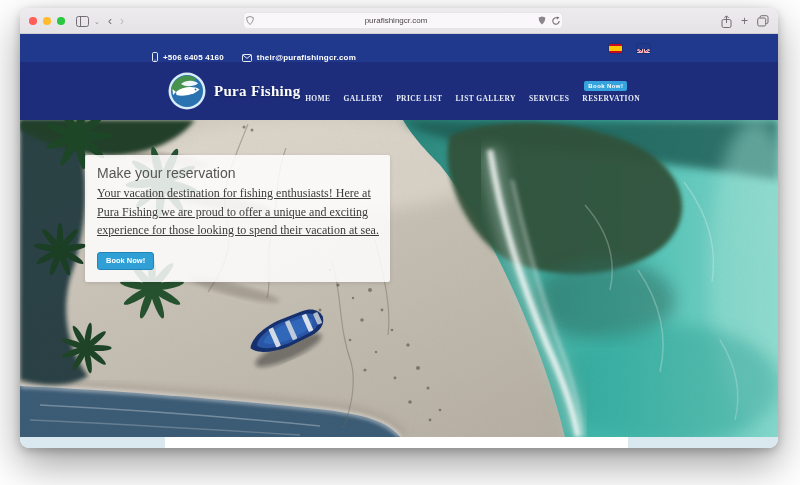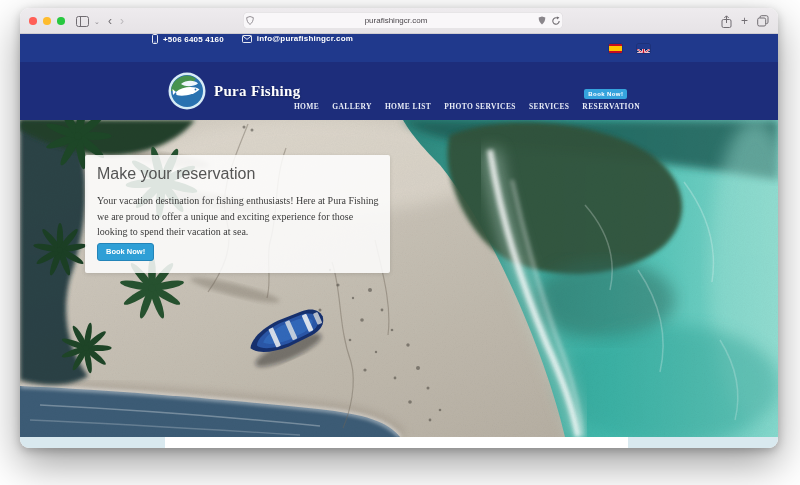--- a/index.html
+++ b/index.html
@@ -30,48 +30,48 @@
               background:#f9f7f9; border-radius:5px; box-shadow:inset 0 0 0 0.5px #d6d3d6;
               display:flex; align-items:center; }
   .url-text { flex:1; text-align:center; font-size:8px; color:#4c484d; }
   .pill-ico { width:14px; display:flex; justify-content:center; }
 
   
   .site { height:414px; display:flex; flex-direction:column; }
 
   .contactbar { position:relative; height:28px; background:#20398c; flex:none; }
   .contact-left { position:absolute; left:132px; top:0; height:28px; display:flex;
-                  align-items:flex-start; gap:18px; }
+                  align-items:flex-end; gap:18px; }
   .contact-item { display:flex; align-items:center; gap:5px; color:#fff;
                   font-size:8px; font-weight:bold; letter-spacing:.2px; }
   .flags { position:absolute; right:128px; top:0; height:28px; display:flex; align-items:center; gap:15px; }
   .flag { width:13px; height:9px; border-radius:1px; overflow:hidden; display:block; box-shadow:0 0 0 .5px rgba(0,0,0,.25); }
   .flag-es { background:linear-gradient(180deg,#c60b1e 0 25%,#ffc400 25% 75%,#c60b1e 75% 100%); }
 
   .navbar { position:relative; height:58px; background:#1d2d7b; flex:none; }
   .brand { position:absolute; left:148px; top:10px; display:flex; align-items:center; gap:8px; }
   .logo { width:38px; height:38px; }
   .brand-name { font-family:"Liberation Serif", serif; font-weight:bold; font-size:15px;
                 color:#ffffff; letter-spacing:.3px; text-shadow:0 1px 2px rgba(0,0,0,.35); }
-  .menu { position:absolute; right:138px; bottom:9px; display:flex; gap:13px; align-items:flex-end; }
+  .menu { position:absolute; right:138px; bottom:17px; display:flex; gap:13px; align-items:flex-end; }
   .menu-item { font-family:"Liberation Serif", serif; font-weight:bold; font-size:7.5px;
                letter-spacing:.4px; color:#e9edf7; cursor:pointer; position:relative; white-space:nowrap; }
   .badge { position:absolute; top:-13px; left:2px; background:#35a3dd; color:#fff;
            font-family:"Liberation Sans", sans-serif; font-weight:bold;
            font-size:6px; padding:2px 4px; border-radius:2px; white-space:nowrap; }
 
   .hero { position:relative; flex:1; overflow:hidden; background:#c7c1b5; }
   .hero svg.scene { position:absolute; left:0; top:0; width:758px; height:317px; }
 
   .hero-card { position:absolute; left:65px; top:35px; width:305px;
                background:rgba(255,255,255,.85); border-radius:2px;
                padding:10px 12px 12px; box-shadow:0 1px 4px rgba(0,0,0,.12); }
-  .hero-title { font-size:16px; font-weight:300; color:#555555; margin-bottom:10px; }
-  .hero-desc { font-family:"Liberation Serif", serif; font-size:10px; color:#3b3b3b;
-               line-height:1.55; width:285px; }
+  .hero-title { font-size:14px; font-weight:300; color:#555555; margin-bottom:3px; }
+  .hero-desc { font-family:"Liberation Serif", serif; font-size:12px; color:#3b3b3b;
+               line-height:1.55; margin-bottom:9px; width:285px;text-decoration:underline; }
   .cta { display:inline-block; background:#2f9fd6; border:1px solid #2384b8; color:#fff;
          font-size:7.5px; font-weight:bold; padding:3px 8px 4px; border-radius:3px; cursor:pointer; }
 
   .bottomstrip { position:relative; height:11px; background:#d9e9ef; flex:none; }
   .bottomstrip .inner { position:absolute; left:145px; top:0; width:463px; height:11px; background:#ffffff; }
 </style>
 </head>
 <body>
 
 <div class="window">
@@ -142,21 +142,21 @@
             <rect x="0.5" y="0.5" width="5" height="9" rx="1.2" fill="none" stroke="#fff" stroke-width="0.9"></rect>
             <circle cx="3" cy="8" r="0.6" fill="#fff"></circle>
           </svg>
           <span>+506 6405 4160</span>
         </span>
         <span class="contact-item">
           <svg width="10" height="8" viewBox="0 0 10 8">
             <rect x="0.5" y="0.5" width="9" height="7" rx="1" fill="none" stroke="#fff" stroke-width="0.9"></rect>
             <path d="M0.8,1 L5,4.4 L9.2,1" fill="none" stroke="#fff" stroke-width="0.9"></path>
           </svg>
-          <span>info@purafishingcr.com</span>
+          <span>their@purafishingcr.com</span>
         </span>
       </div>
       <div class="flags">
         <span class="flag flag-es"></span>
         <span class="flag">
           <svg width="13" height="9" viewBox="0 0 13 9">
             <rect width="13" height="9" fill="#012169"></rect>
             <path d="M0,0 L13,9 M13,0 L0,9" stroke="#fff" stroke-width="2"></path>
             <path d="M0,0 L13,9 M13,0 L0,9" stroke="#C8102E" stroke-width="0.9"></path>
             <path d="M6.5,0 V9 M0,4.5 H13" stroke="#fff" stroke-width="3"></path>
@@ -175,22 +175,22 @@
           <path d="M13,12 C18,7.5 27,8 30,11.5 C26,14.5 18,15.5 13,12 Z" fill="#eef6fb"></path>
           <path d="M8,20 C14,14.5 26,13.5 31.5,17.5 C27,22.5 15,25 8.5,23 Z" fill="#ffffff"></path>
           <path d="M8,20 L4.5,17 L5,23 Z" fill="#ffffff"></path>
           <circle cx="27.5" cy="17.5" r="0.9" fill="#2a72b0"></circle>
         </svg>
         <span class="brand-name">Pura Fishing</span>
       </div>
       <div class="menu">
         <span class="menu-item">HOME</span>
         <span class="menu-item">GALLERY</span>
-        <span class="menu-item">HOME LIST</span>
-        <span class="menu-item">PHOTO SERVICES</span>
+        <span class="menu-item">PRICE LIST</span>
+        <span class="menu-item">LIST GALLERY</span>
         <span class="menu-item">SERVICES</span>
         <span class="menu-item">
           <span class="badge">Book Now!</span>
           <span>RESERVATION</span>
         </span>
       </div>
     </div>
 
     <div class="hero">
       <svg class="scene" viewBox="0 0 758 317" preserveAspectRatio="none">

